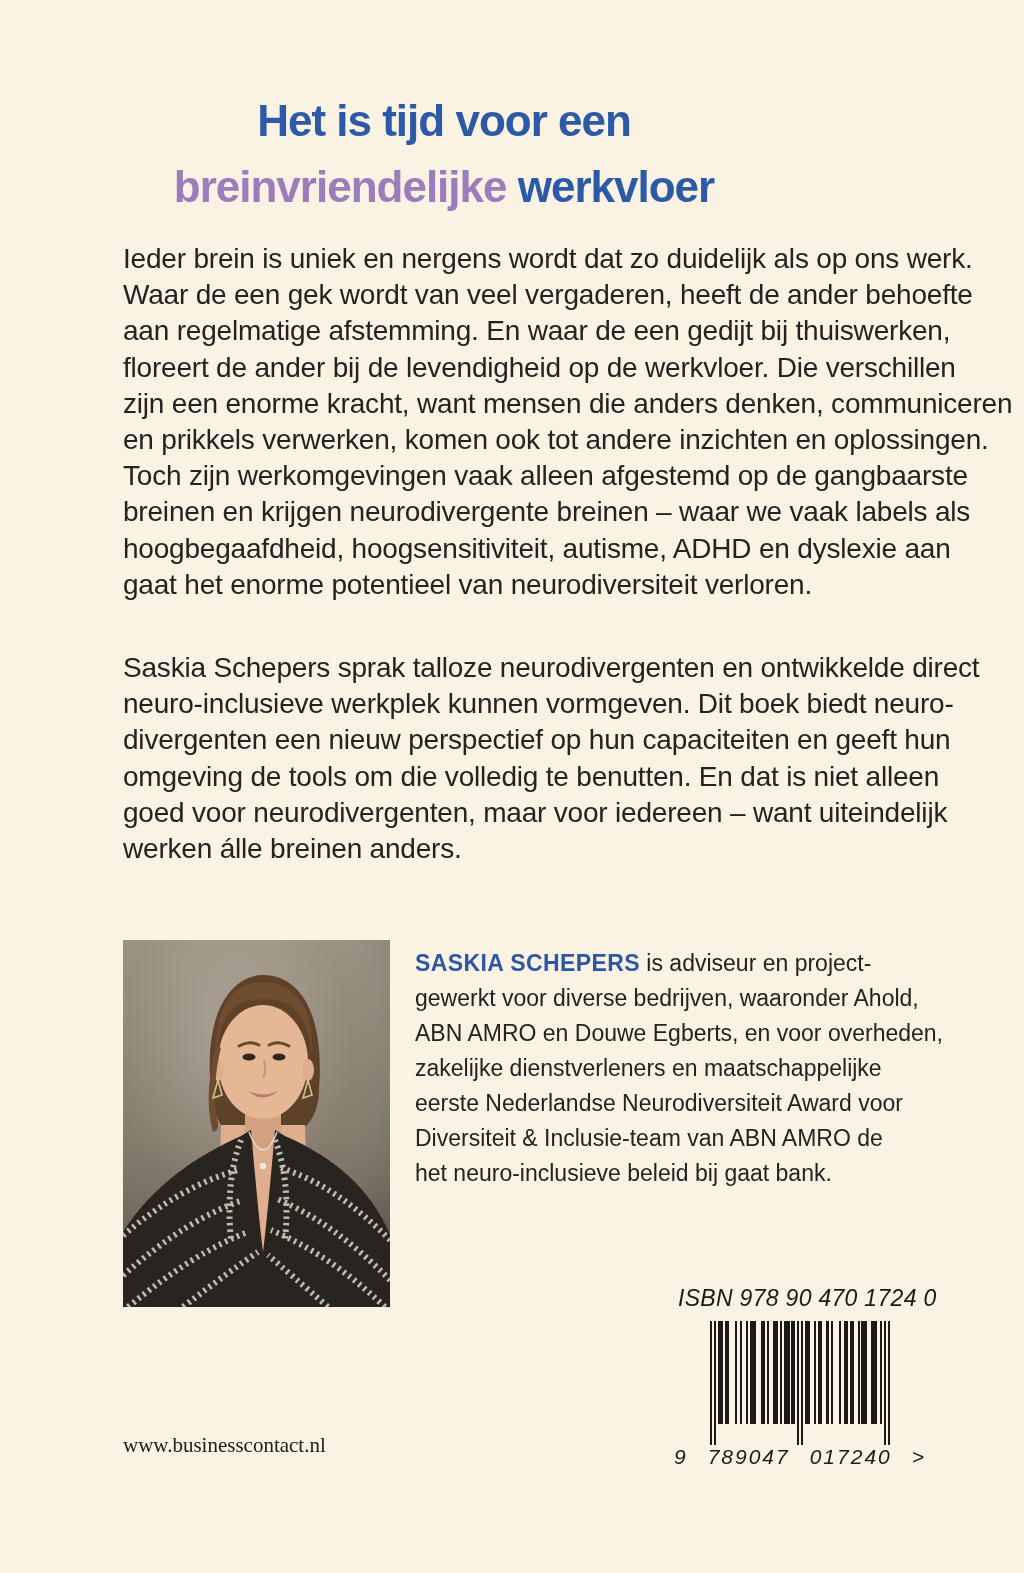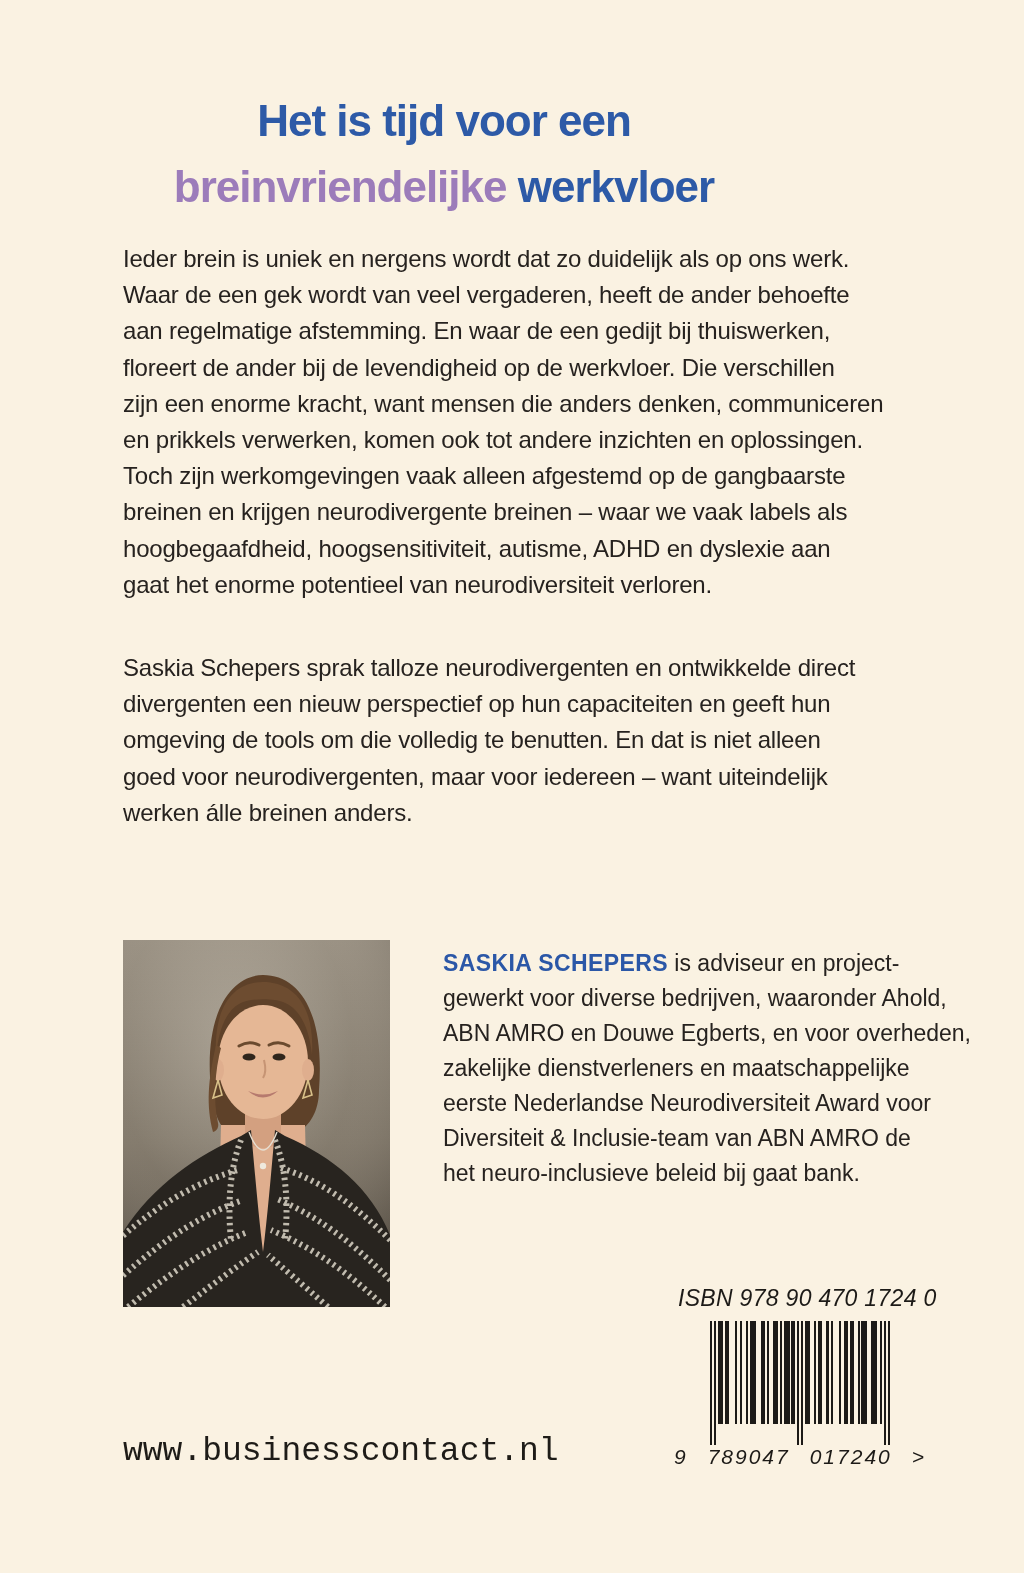--- a/index.html
+++ b/index.html
@@ -23,21 +23,21 @@
     letter-spacing: -1px;
   }
   .title-blue   { color: #2d5aa7; }
   .title-purple { color: #9c7cba; }
 
   
   .paragraph {
     position: absolute;
     left: 123px;
     width: 810px;
-    font-size: 24px;
+    font-size: 28px;
     line-height: 36.2px;
     letter-spacing: -0.2px;
     color: #26221f;
   }
   .paragraph div { white-space: nowrap; }
   #para1 { top: 241px; }
   #para2 { top: 650px; }
 
   
   .photo {
@@ -49,21 +49,21 @@
 
   
   .bio {
     position: absolute;
     left: 415px; top: 946px;
     width: 520px;
     font-size: 23px;
     line-height: 35px;
     color: #26221f;
   }
-  .bio div { white-space: nowrap; margin-left: 28px; }
+  .bio div { white-space: nowrap; }
   .bio-name {
     color: #2b57a7;
     font-weight: bold;
     letter-spacing: 0.4px;
   }
 
   
   .isbn-block {
     position: absolute;
     left: 678px; top: 1285px;
@@ -95,22 +95,22 @@
     justify-content: space-between;
     font-size: 21px;
     letter-spacing: 2px;
     color: #1c1a17;
   }
 
   
   .website {
     position: absolute;
     left: 123px; top: 1433px;
-    font-family: Liberation Mono, monospace;
-    font-size: 33px;
+    font-family: Liberation Serif, serif;
+    font-size: 21px;
     color: #1e1c18;
     white-space: nowrap;
   }
 </style>
 </head>
 <body>
 
 <header class="title-block">
   <div class="title-blue">Het is tijd voor een</div>
   <div><span class="title-purple">breinvriendelijke </span><span class="title-blue">werkvloer</span></div>
@@ -123,20 +123,21 @@
     <div>floreert de ander bij de levendigheid op de werkvloer. Die verschillen</div>
     <div>zijn een enorme kracht, want mensen die anders denken, communiceren</div>
     <div>en prikkels verwerken, komen ook tot andere inzichten en oplossingen.</div>
     <div>Toch zijn werkomgevingen vaak alleen afgestemd op de gangbaarste</div>
     <div>breinen en krijgen neurodivergente breinen – waar we vaak labels als</div>
     <div>hoogbegaafdheid, hoogsensitiviteit, autisme, ADHD en dyslexie aan</div>
     <div>gaat het enorme potentieel van neurodiversiteit verloren.</div>
   </section>
 <section class="paragraph" id="para2">
     <div>Saskia Schepers sprak talloze neurodivergenten en ontwikkelde direct</div>
+    <div>neuro-inclusieve werkplek kunnen vormgeven. Dit boek biedt neuro-</div>
     <div>divergenten een nieuw perspectief op hun capaciteiten en geeft hun</div>
     <div>omgeving de tools om die volledig te benutten. En dat is niet alleen</div>
     <div>goed voor neurodivergenten, maar voor iedereen – want uiteindelijk</div>
     <div>werken álle breinen anders.</div>
   </section>
 
 <div class="photo">
   <svg viewBox="0 0 267 367" width="267" height="367" preserveAspectRatio="none" xmlns="http://www.w3.org/2000/svg">
     <defs>
       <linearGradient id="bgGrad" x1="0" y1="0" x2="0" y2="1">

